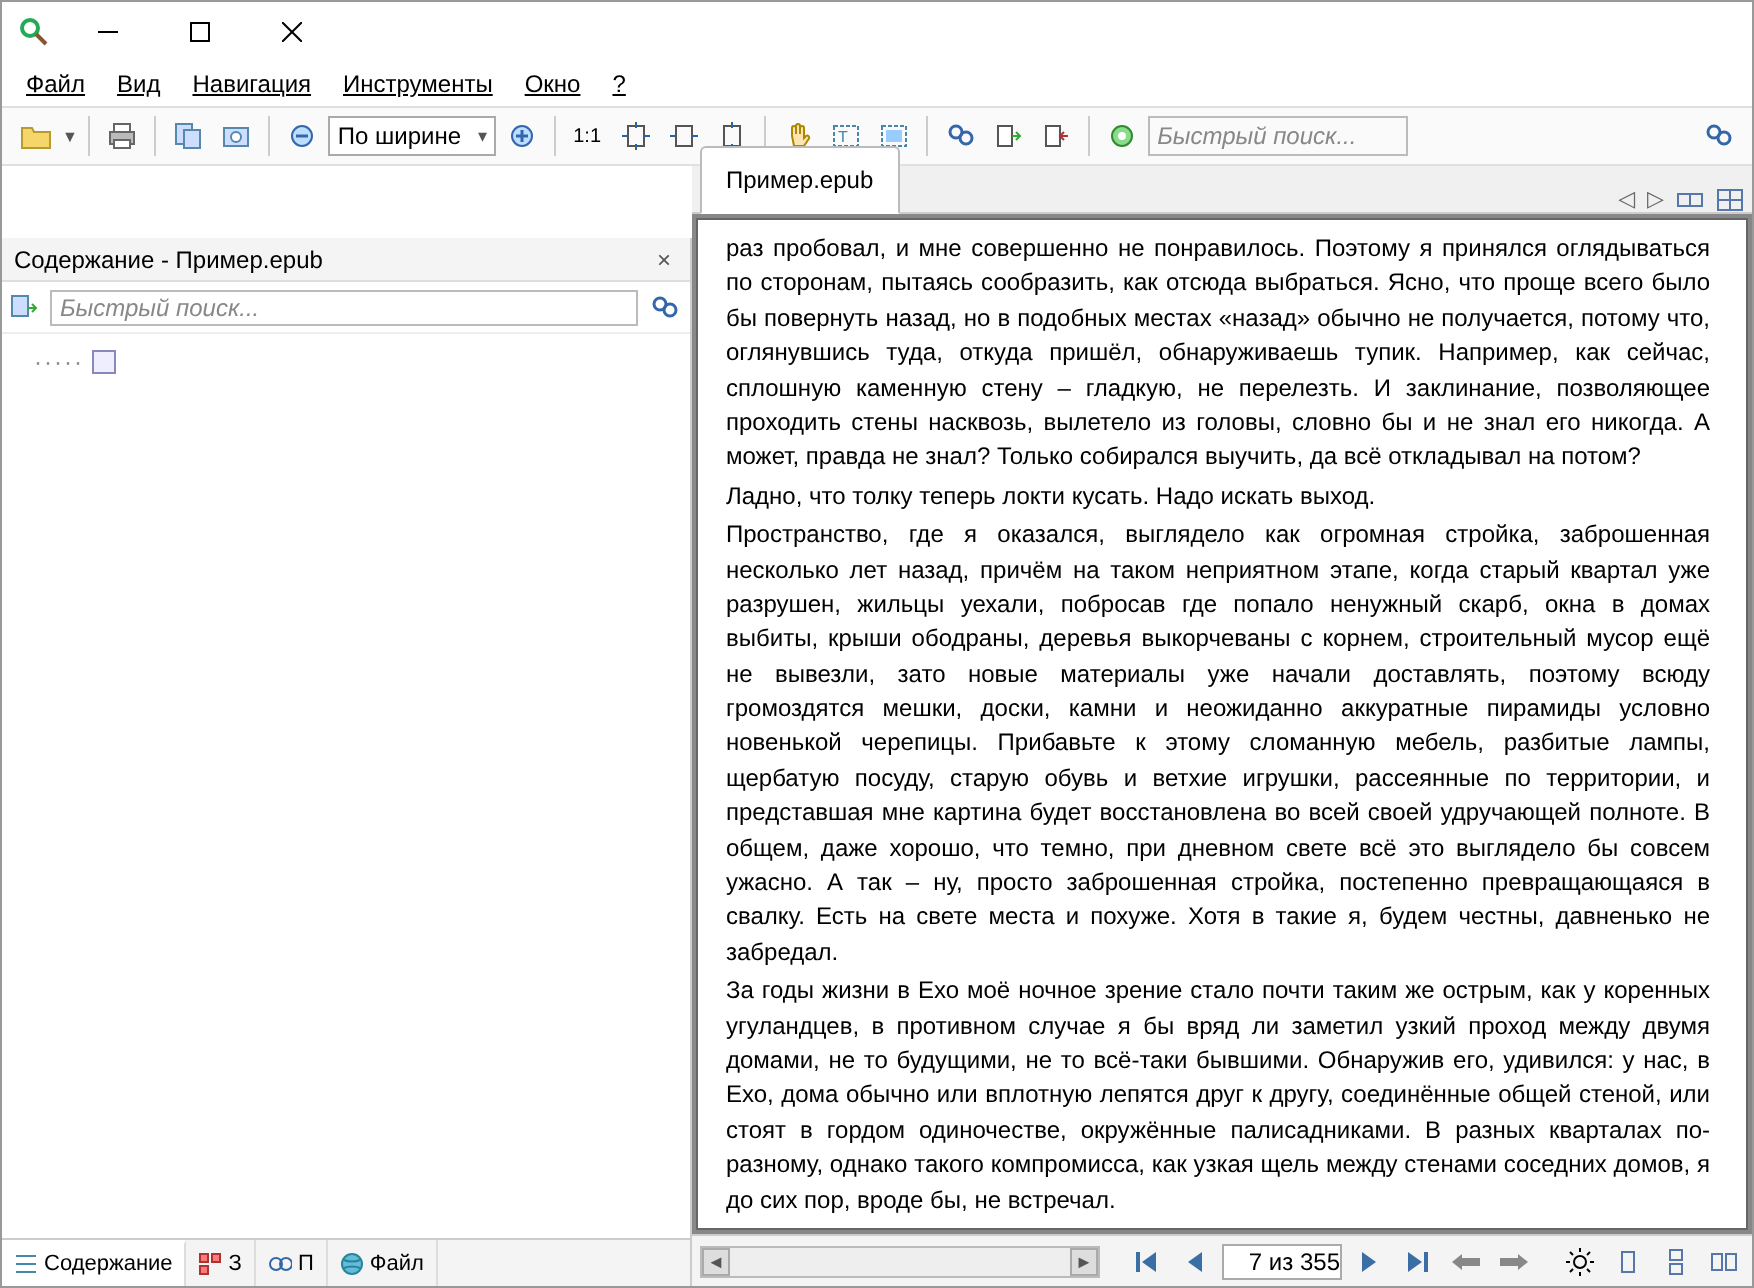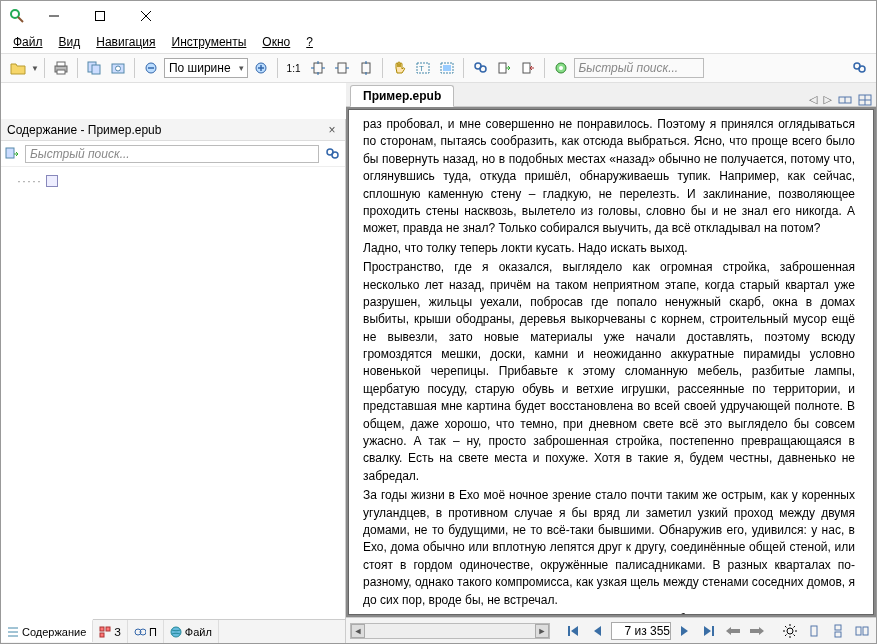--- a/index.html
+++ b/index.html
@@ -24,26 +24,26 @@
   .side-title { height:22px; background:#f4f4f4; border-bottom:1px solid #ddd; display:flex; align-items:center; padding:0 6px; font-size:12px;}
   .side-title .sp { flex:1; }
   .side-title .xbtn { width:14px; text-align:center; cursor:default; color:#555;}
   .side-search { height:26px; display:flex; align-items:center; padding:2px 4px; gap:4px; border-bottom:1px solid #eee;}
   .side-search .inp { flex:1; height:18px; border:1px solid #bbb; padding:0 4px; font-size:12px; font-style:italic; color:#888; display:flex; align-items:center;}
   .side-search .go { width:18px; height:18px; display:flex; align-items:center; justify-content:center;}
   .tree { flex:1; padding:6px 4px; overflow:auto; font-size:12px; }
   .tree-item { display:flex; align-items:center; gap:4px; padding:1px 0 1px 12px; white-space:nowrap;}
   .tree-item .dots { color:#888; letter-spacing:1px;}
   .tree-item .pg { width:12px; height:12px; border:1px solid #88b; background:#eef;}
-  .side-tabs { height:24px; border-top:1px solid #ccc; display:flex; align-items:flex-start; background:#f4f4f4;}
+  .side-tabs { height:24px; border-top:1px solid #ccc; display:flex; align-items:center; background:#f4f4f4;}
   .side-tab { display:flex; align-items:center; gap:3px; padding:0 6px; height:100%; border-right:1px solid #ddd; font-size:11px;}
   .side-tab.active { background:#fff; border-top:2px solid #fff; margin-top:-1px;}
   .main { flex:1; display:flex; flex-direction:column; min-width:0;}
   .tabrow { height:24px; background:#f0f0f0; border-bottom:1px solid #ccc; display:flex; align-items:flex-end; padding:0 4px;}
-  .doctab { height:22px; background:#fff; border:1px solid #bbb; border-bottom:1px solid #fff; border-radius:3px 3px 0 0; padding:4px 12px; display:flex; align-items:center; font-size:12px; font-weight:bold; margin-bottom:-1px;}
+  .doctab { height:22px; background:#fff; border:1px solid #bbb; border-bottom:1px solid #fff; border-radius:3px 3px 0 0; padding:16px 12px; display:flex; align-items:center; font-size:12px; font-weight:normal; margin-bottom:-1px;}
   .tabrow .sp { flex:1; }
   .tabrow .nav { display:flex; gap:6px; align-items:center; color:#666; font-size:11px;}
   .content { flex:1; display:flex; min-height:0; background:#888;}
   .page { flex:1; margin:2px; background:#fff; border:1px solid #666; padding:6px 18px 6px 14px; overflow-y:scroll; font-family: Verdana, sans-serif; font-size:12px; line-height:1.45; text-align:justify;}
   .page p { margin:0 0 2px 0; text-indent:0;}
   .statusbar { height:26px; border-top:1px solid #ccc; display:flex; align-items:center; background:#f4f4f4; padding:0 4px; gap:4px;}
   .statusbar .hscroll { flex:0 0 200px; height:16px; border:1px solid #bbb; background:#eee; position:relative;}
   .statusbar .hscroll .lbtn,.statusbar .hscroll .rbtn{width:14px;height:14px;display:flex;align-items:center;justify-content:center;position:absolute;top:0;font-size:9px;color:#555;background:#ddd;border:1px solid #aaa;}
   .statusbar .hscroll .lbtn{left:0;} .statusbar .hscroll .rbtn{right:0;}
   .statusbar .sp { flex:1; }

